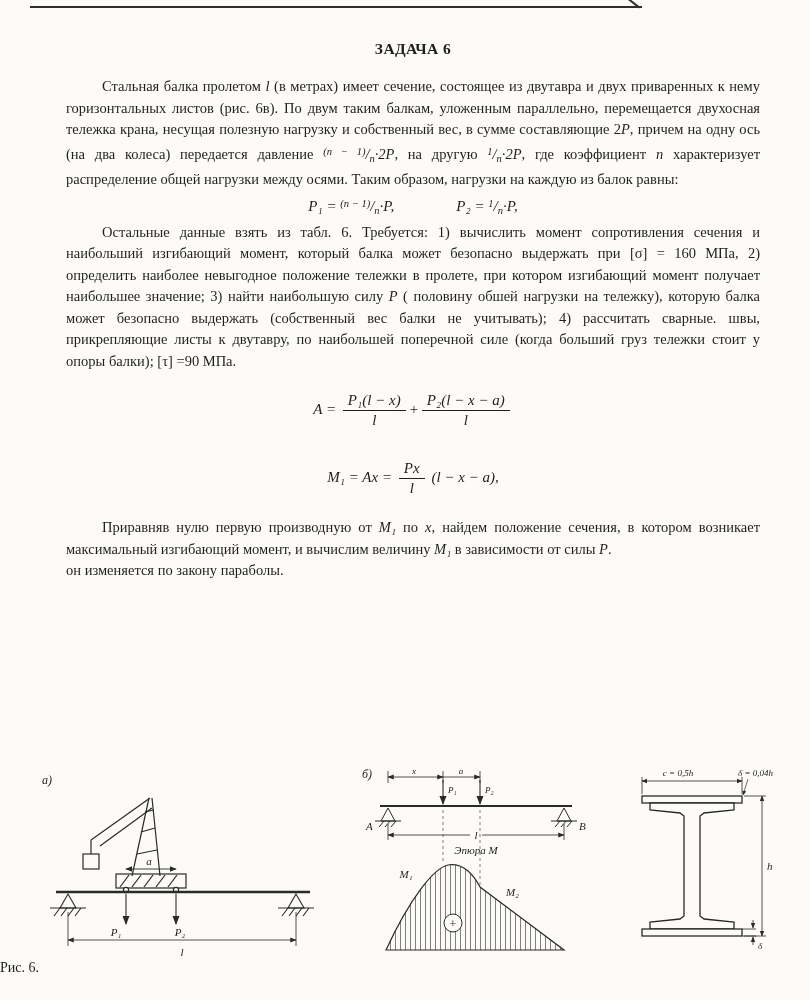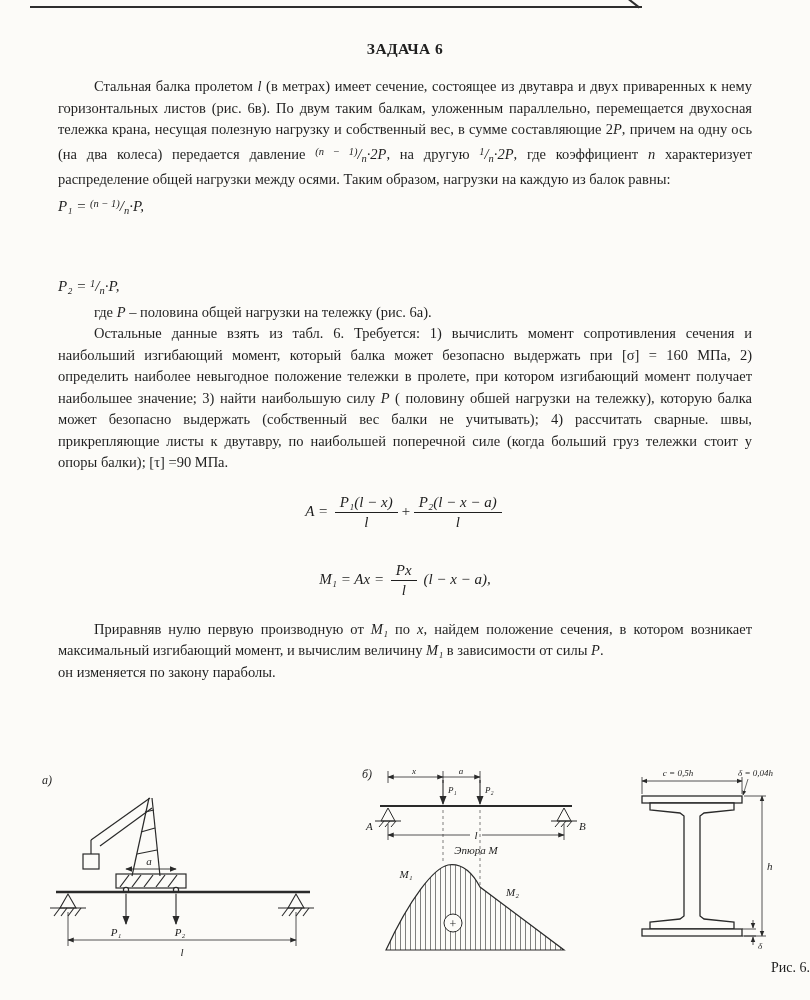--- a/index.html
+++ b/index.html
@@ -4,35 +4,35 @@
 <style>
   * { box-sizing: border-box; }
   html,body { margin:0; padding:0; background:#d9d9d9; }
   .page {
     position:relative; width:810px; height:1000px; margin:0 auto;
     background:#fcfbf8; color:#1f1f1f; overflow:hidden;
     font-family:"Liberation Serif","DejaVu Serif",serif;
   }
   .scanline { position:absolute; top:6px; left:30px; width:612px; height:2px; background:#2e2e2e; }
   .scanline-tick { position:absolute; top:2px; left:626px; width:15px; height:2px; background:#2e2e2e; transform:rotate(38deg); }
-  .content { position:absolute; left:58px; top:40px; width:694px; }
+  .content { position:absolute; left:66px; top:40px; width:694px; }
   .title { text-align:center; font-size:15.5px; font-weight:700; letter-spacing:.4px; margin:0 0 18px 0; }
   .para { font-size:14.5px; line-height:21.5px; text-align:justify; text-indent:36px; margin:0; }
   .noindent { text-indent:0; }
   i { font-style:italic; }
   .ifrac { white-space:nowrap; font-style:italic;margin-top:21px; }
   .ifrac sup { font-size:10.5px; vertical-align:4px; }
   .ifrac sub { font-size:10.5px; vertical-align:-3px; }
-  .formula-pair { display:flex; justify-content:center; gap:62px; font-style:italic; font-size:15px; margin:7px 0 6px 0;flex-direction:column; }
+  .formula-pair { display:flex; justify-content:center; gap:62px; font-style:italic; font-size:15px; margin:7px 0 6px 0; }
   .formula { text-align:center; font-style:italic; font-size:15px; margin:9px 0; }
   .dfrac { display:inline-block; vertical-align:middle; text-align:center; margin:11px 3px; }
   .dfrac .num { display:block; padding:0 5px 1px; border-bottom:1.2px solid #1f1f1f; }
   .dfrac .den { display:block; padding-top:1px; }
   .figures { position:absolute; left:28px; top:766px; width:754px; display:flex; justify-content:space-between; align-items:flex-end; }
-  .caption { position:absolute; top:960px; left:0; width:100%; text-align:right; font-size:14px; }
+  .caption { position:absolute; top:960px; left:0; width:100%; text-align:left; font-size:14px; }
   svg text { fill:#1f1f1f; font-family:"Liberation Serif","DejaVu Serif",serif; }
   .flbl { font-size:12px; font-style:italic; }
   .fvar { font-size:11px; font-style:italic; }
   .fsm  { font-size:9px;  font-style:italic; }
 </style>
 </head>
 <body>
 
 <div class="page">
   <div class="scanline"></div>
@@ -41,21 +41,20 @@
   <div class="content">
     <h1 class="title">ЗАДАЧА 6</h1>
 
     <p class="para"><span>Стальная балка пролетом </span><i>l</i><span> (в метрах) имеет сечение, состоящее из двутавра и двух приваренных к нему горизонтальных листов (рис. 6в). По двум таким балкам, уложенным параллельно, перемещается двухосная тележка крана, несущая полезную нагрузку и собственный вес, в сумме составляющие 2</span><i>P</i><span>, причем на одну ось (на два колеса) передается давление </span><span class="ifrac"><sup>(n − 1)</sup><span>/</span><sub>n</sub></span><i>·2P</i><span>, на другую </span><span class="ifrac"><sup>1</sup><span>/</span><sub>n</sub></span><i>·2P</i><span>, где коэффициент </span><i>n</i><span> характеризует распределение общей нагрузки между осями. Таким образом, нагрузки на каждую из балок равны:</span></p>
 
     <div class="formula-pair">
       <span><span>P₁ = </span><span class="ifrac"><sup>(n − 1)</sup><span>/</span><sub>n</sub></span><span>·P,</span></span>
       <span><span>P₂ = </span><span class="ifrac"><sup>1</sup><span>/</span><sub>n</sub></span><span>·P,</span></span>
     </div>
 
-    <p class="para"><span>где </span><i>P</i><span> – половина общей нагрузки на тележку (рис. 6а).</span></p>
 
     <p class="para"><span>Остальные данные взять из табл. 6. Требуется: 1) вычислить момент сопротивления сечения и наибольший изгибающий момент, который балка может безопасно выдержать при [σ] = 160 МПа, 2) определить наиболее невыгодное положение тележки в пролете, при котором изгибающий момент получает наибольшее значение; 3) найти наибольшую силу </span><i>P</i><span> ( половину обшей нагрузки на тележку), которую балка может безопасно выдержать (собственный вес балки не учитывать); 4) рассчитать сварные. швы, прикрепляющие листы к двутавру, по наибольшей поперечной силе (когда больший груз тележки стоит у опоры балки); [τ] =90 МПа.</span></p>
 
 
     <div class="formula">
       <span>A = </span><span class="dfrac"><span class="num">P₁(l − x)</span><span class="den">l</span></span><span>+</span><span class="dfrac"><span class="num">P₂(l − x − a)</span><span class="den">l</span></span>
     </div>
 
 
     <div class="formula">

